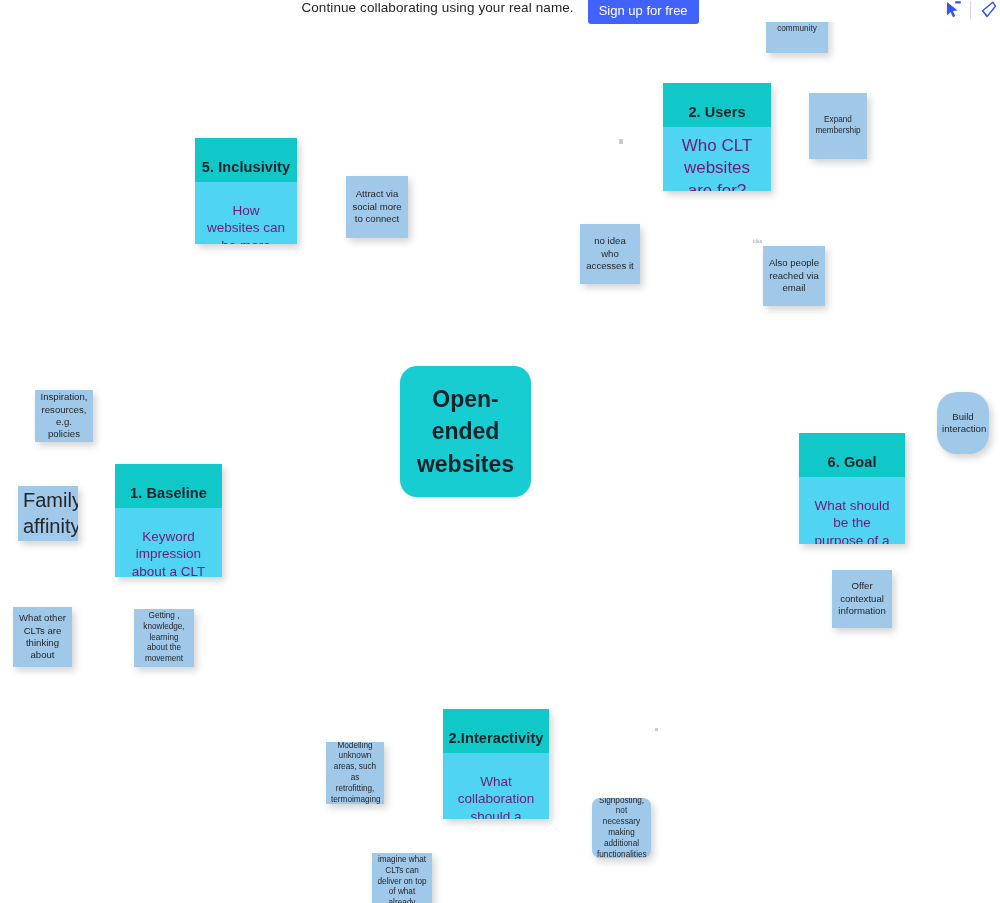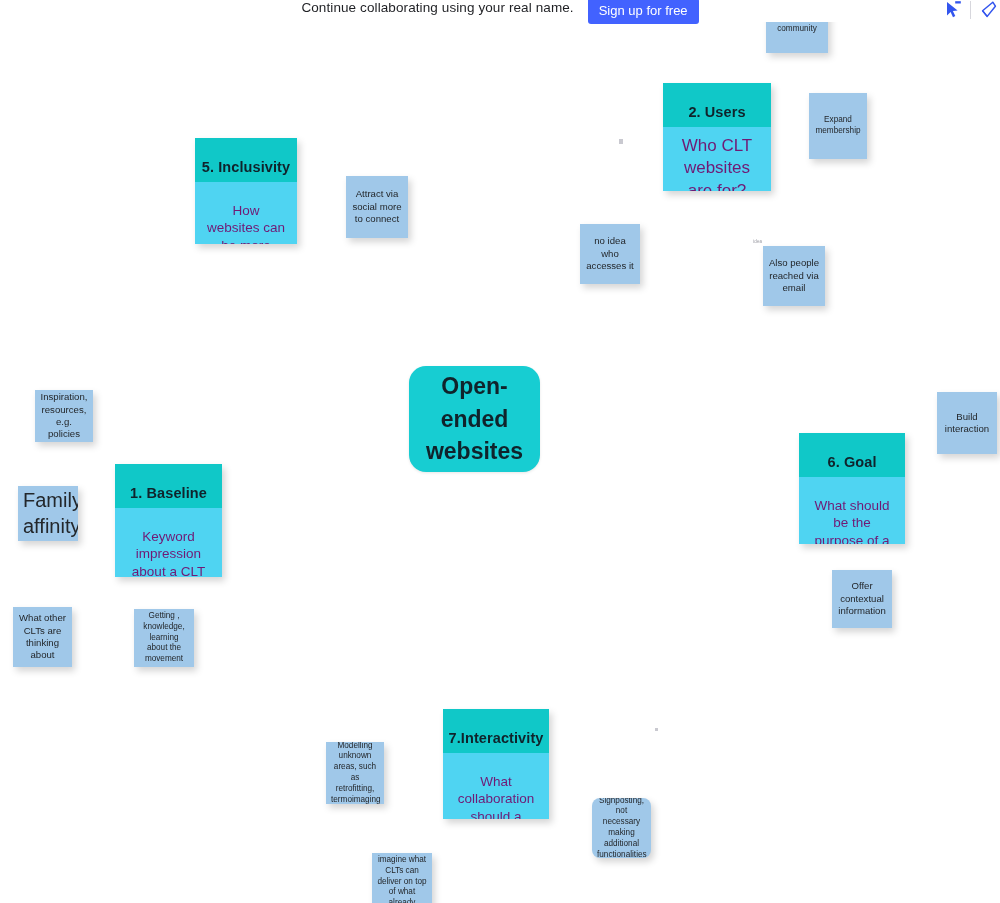--- a/index.html
+++ b/index.html
@@ -186,21 +186,21 @@
   <span>
     <svg class="cursor-glyph" width="20" height="20" viewBox="0 0 20 20" aria-hidden="true">
       <path d="M14.8 2.2 L4.6 10.8 L9.2 16.4 L17.4 6.2 Z" fill="none" stroke="#3355ee" stroke-width="1.5" stroke-linejoin="round"></path>
       <path d="M4.6 10.8 L9.2 16.4" fill="none" stroke="#3355ee" stroke-width="1.2"></path>
     </svg>
   </span>
 </div>
 
 <div id="board">
 
-  <div id="center-node" style="left:409px; top:366px; width:131px; height:106px;">Open-ended websites</div>
+  <div id="center-node" style="left:400px; top:366px; width:131px; height:131px;">Open-ended websites</div>
 
   <div class="note question" style="left:195px; top:138px; width:102px; height:106px;">
     <div class="head">5. Inclusivity</div>
     <div class="body">How websites can be more welcoming and accessible?</div>
   </div>
 
   <div class="note question big" style="left:663px; top:83px; width:108px; height:108px;">
     <div class="head">2. Users</div>
     <div class="body">Who CLT websites are for?</div>
   </div>
@@ -209,21 +209,21 @@
     <div class="head">1. Baseline</div>
     <div class="body">Keyword impression about a CLT website you recently visited?</div>
   </div>
 
   <div class="note question" style="left:799px; top:433px; width:106px; height:111px;">
     <div class="head">6. Goal</div>
     <div class="body">What should be the purpose of a CLT website?</div>
   </div>
 
   <div class="note question" style="left:443px; top:709px; width:106px; height:110px;">
-    <div class="head">7.Interactivity</div>
+    <div class="head">2.Interactivity</div>
     <div class="body">What collaboration should a website unlock?</div>
   </div>
 
   <div class="note idea" style="left:766px; top:-5px; width:62px; height:58px;">
     <div class="body">Engaging with community</div>
   </div>
 
   <div class="note idea" style="left:809px; top:93px; width:58px; height:66px;">
     <div class="body">Expand membership</div>
   </div>
@@ -241,21 +241,21 @@
   </div>
 
   <div class="note idea lg" style="left:35px; top:390px; width:58px; height:52px;">
     <div class="body">Inspiration, resources, e.g. policies</div>
   </div>
 
   <div class="note idea xl" style="left:18px; top:486px; width:60px; height:55px;">
     <div class="body">Family, affinity</div>
   </div>
 
-  <div class="note idea lg" style="left:937px; top:392px; width:60px; height:62px;">
+  <div class="note idea lg" style="left:937px; top:392px; width:52px; height:62px;border-radius:20px;">
     <div class="body">Build interaction</div>
   </div>
 
   <div class="note idea lg" style="left:832px; top:570px; width:60px; height:58px;">
     <div class="body">Offer contextual information</div>
   </div>
 
   <div class="note idea lg" style="left:13px; top:607px; width:59px; height:60px;">
     <div class="body">What other CLTs are thinking about</div>
   </div>

